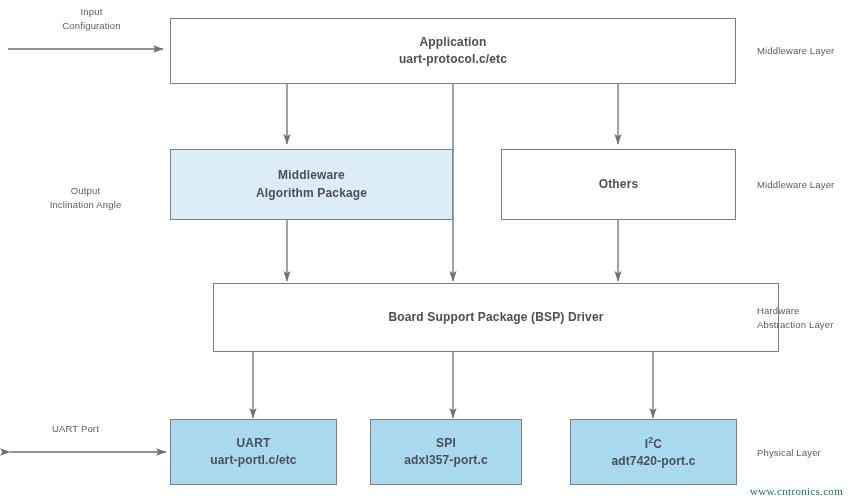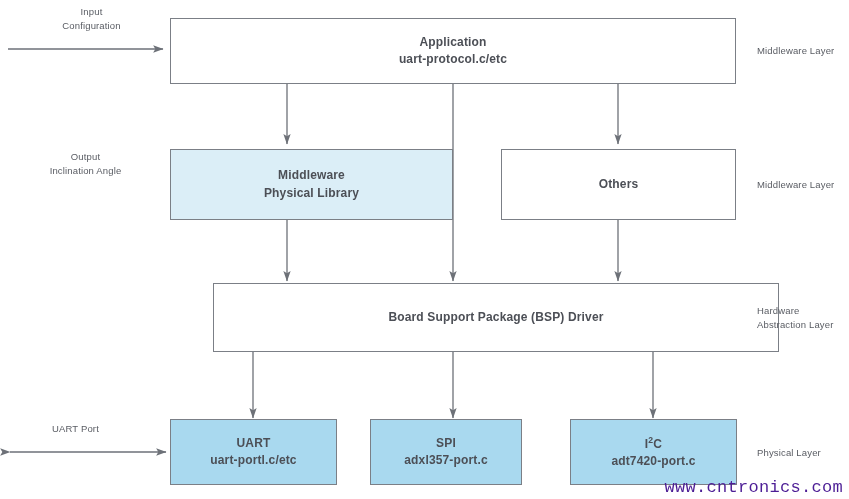--- a/index.html
+++ b/index.html
@@ -62,24 +62,24 @@
     width: 849px;
     height: 499px;
     pointer-events: none;
   }
 
   
   .watermark {
     position: absolute;
     right: 6px;
     bottom: 2px;
-    font-size: 17px;
-    color: #4c1d95;
+    font-size: 11px;
+    color: #0f766e;
     letter-spacing: 0.3px;
-    font-family: Liberation Mono, monospace;
+    font-family: Liberation Serif, serif;
   }
   .sup { font-size: 0.72em; vertical-align: super; }
 </style>
 </head>
 <body>
 
 <div id="canvas">
 
   <svg id="wires" viewBox="0 0 849 499" xmlns="http://www.w3.org/2000/svg">
     <defs>
@@ -132,21 +132,21 @@
     </g>
   </svg>
 
   <div class="box" style="left:170px; top:18px; width:566px; height:66px;">
     <span class="l1">Application</span>
     <span class="l2">uart-protocol.c/etc</span>
   </div>
 
   <div class="box fill-light" style="left:170px; top:149px; width:283px; height:71px;">
     <span class="l1">Middleware</span>
-    <span class="l2">Physical Library</span>
+    <span class="l2">Algorithm Package</span>
   </div>
 
   <div class="box" style="left:501px; top:149px; width:235px; height:71px;">
     <span class="l1">Others</span>
   </div>
 
   <div class="box" style="left:170px; top:283px; width:566px; height:69px;margin-left:43px;">
     <span class="l1">Board Support Package (BSP) Driver</span>
   </div>
 
@@ -161,21 +161,21 @@
   </div>
 
   <div class="box fill-blue" style="left:570px; top:419px; width:167px; height:66px;">
     <span class="l1"><span>I</span><span class="sup">2</span><span>C</span></span>
     <span class="l2">adt7420-port.c</span>
   </div>
 
   <div class="label left-col" style="left:20px; top:5px; width:143px;">Input
 Configuration</div>
 
-  <div class="label left-col" style="left:8px; top:150px; width:155px;">Output
+  <div class="label left-col" style="left:8px; top:184px; width:155px;">Output
 Inclination Angle</div>
 
   <div class="label left-col" style="left:4px; top:422px; width:143px;">UART Port</div>
 
   <div class="label right-col" style="left:757px; top:44px; width:92px;">Middleware Layer</div>
 
   <div class="label right-col" style="left:757px; top:178px; width:92px;">Middleware Layer</div>
 
   <div class="label right-col" style="left:757px; top:304px; width:92px;">Hardware
 Abstraction Layer</div>

